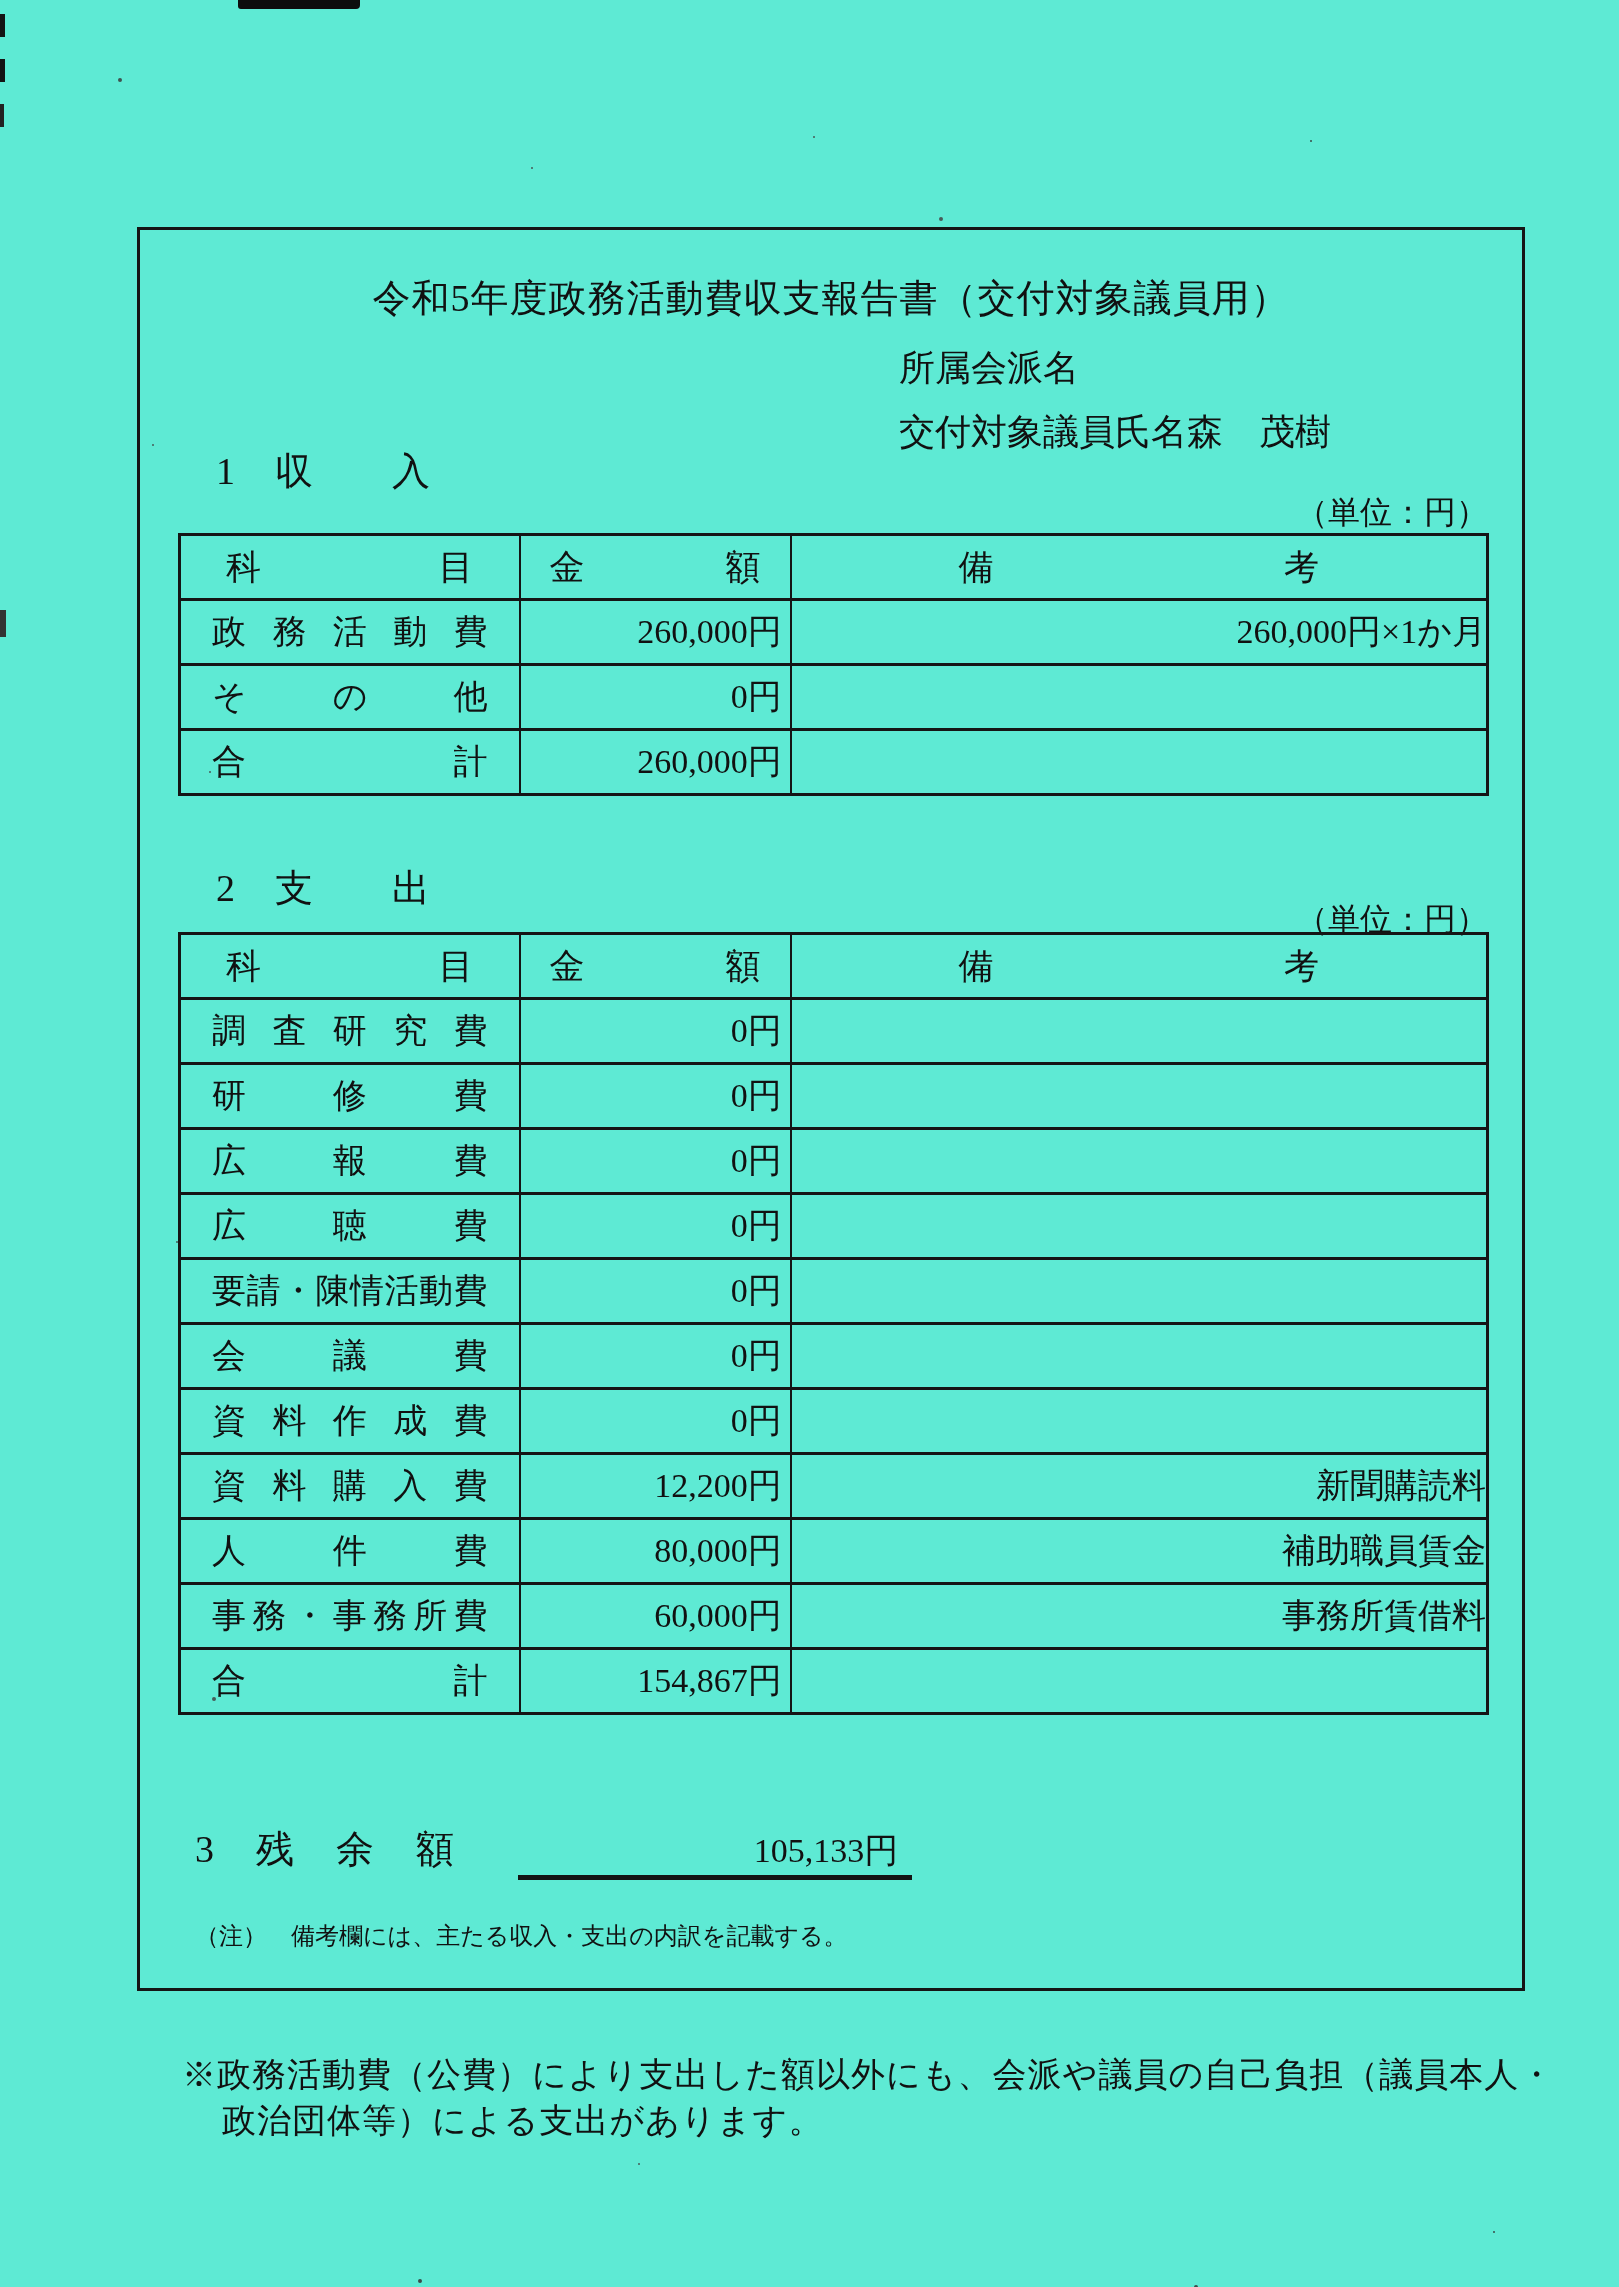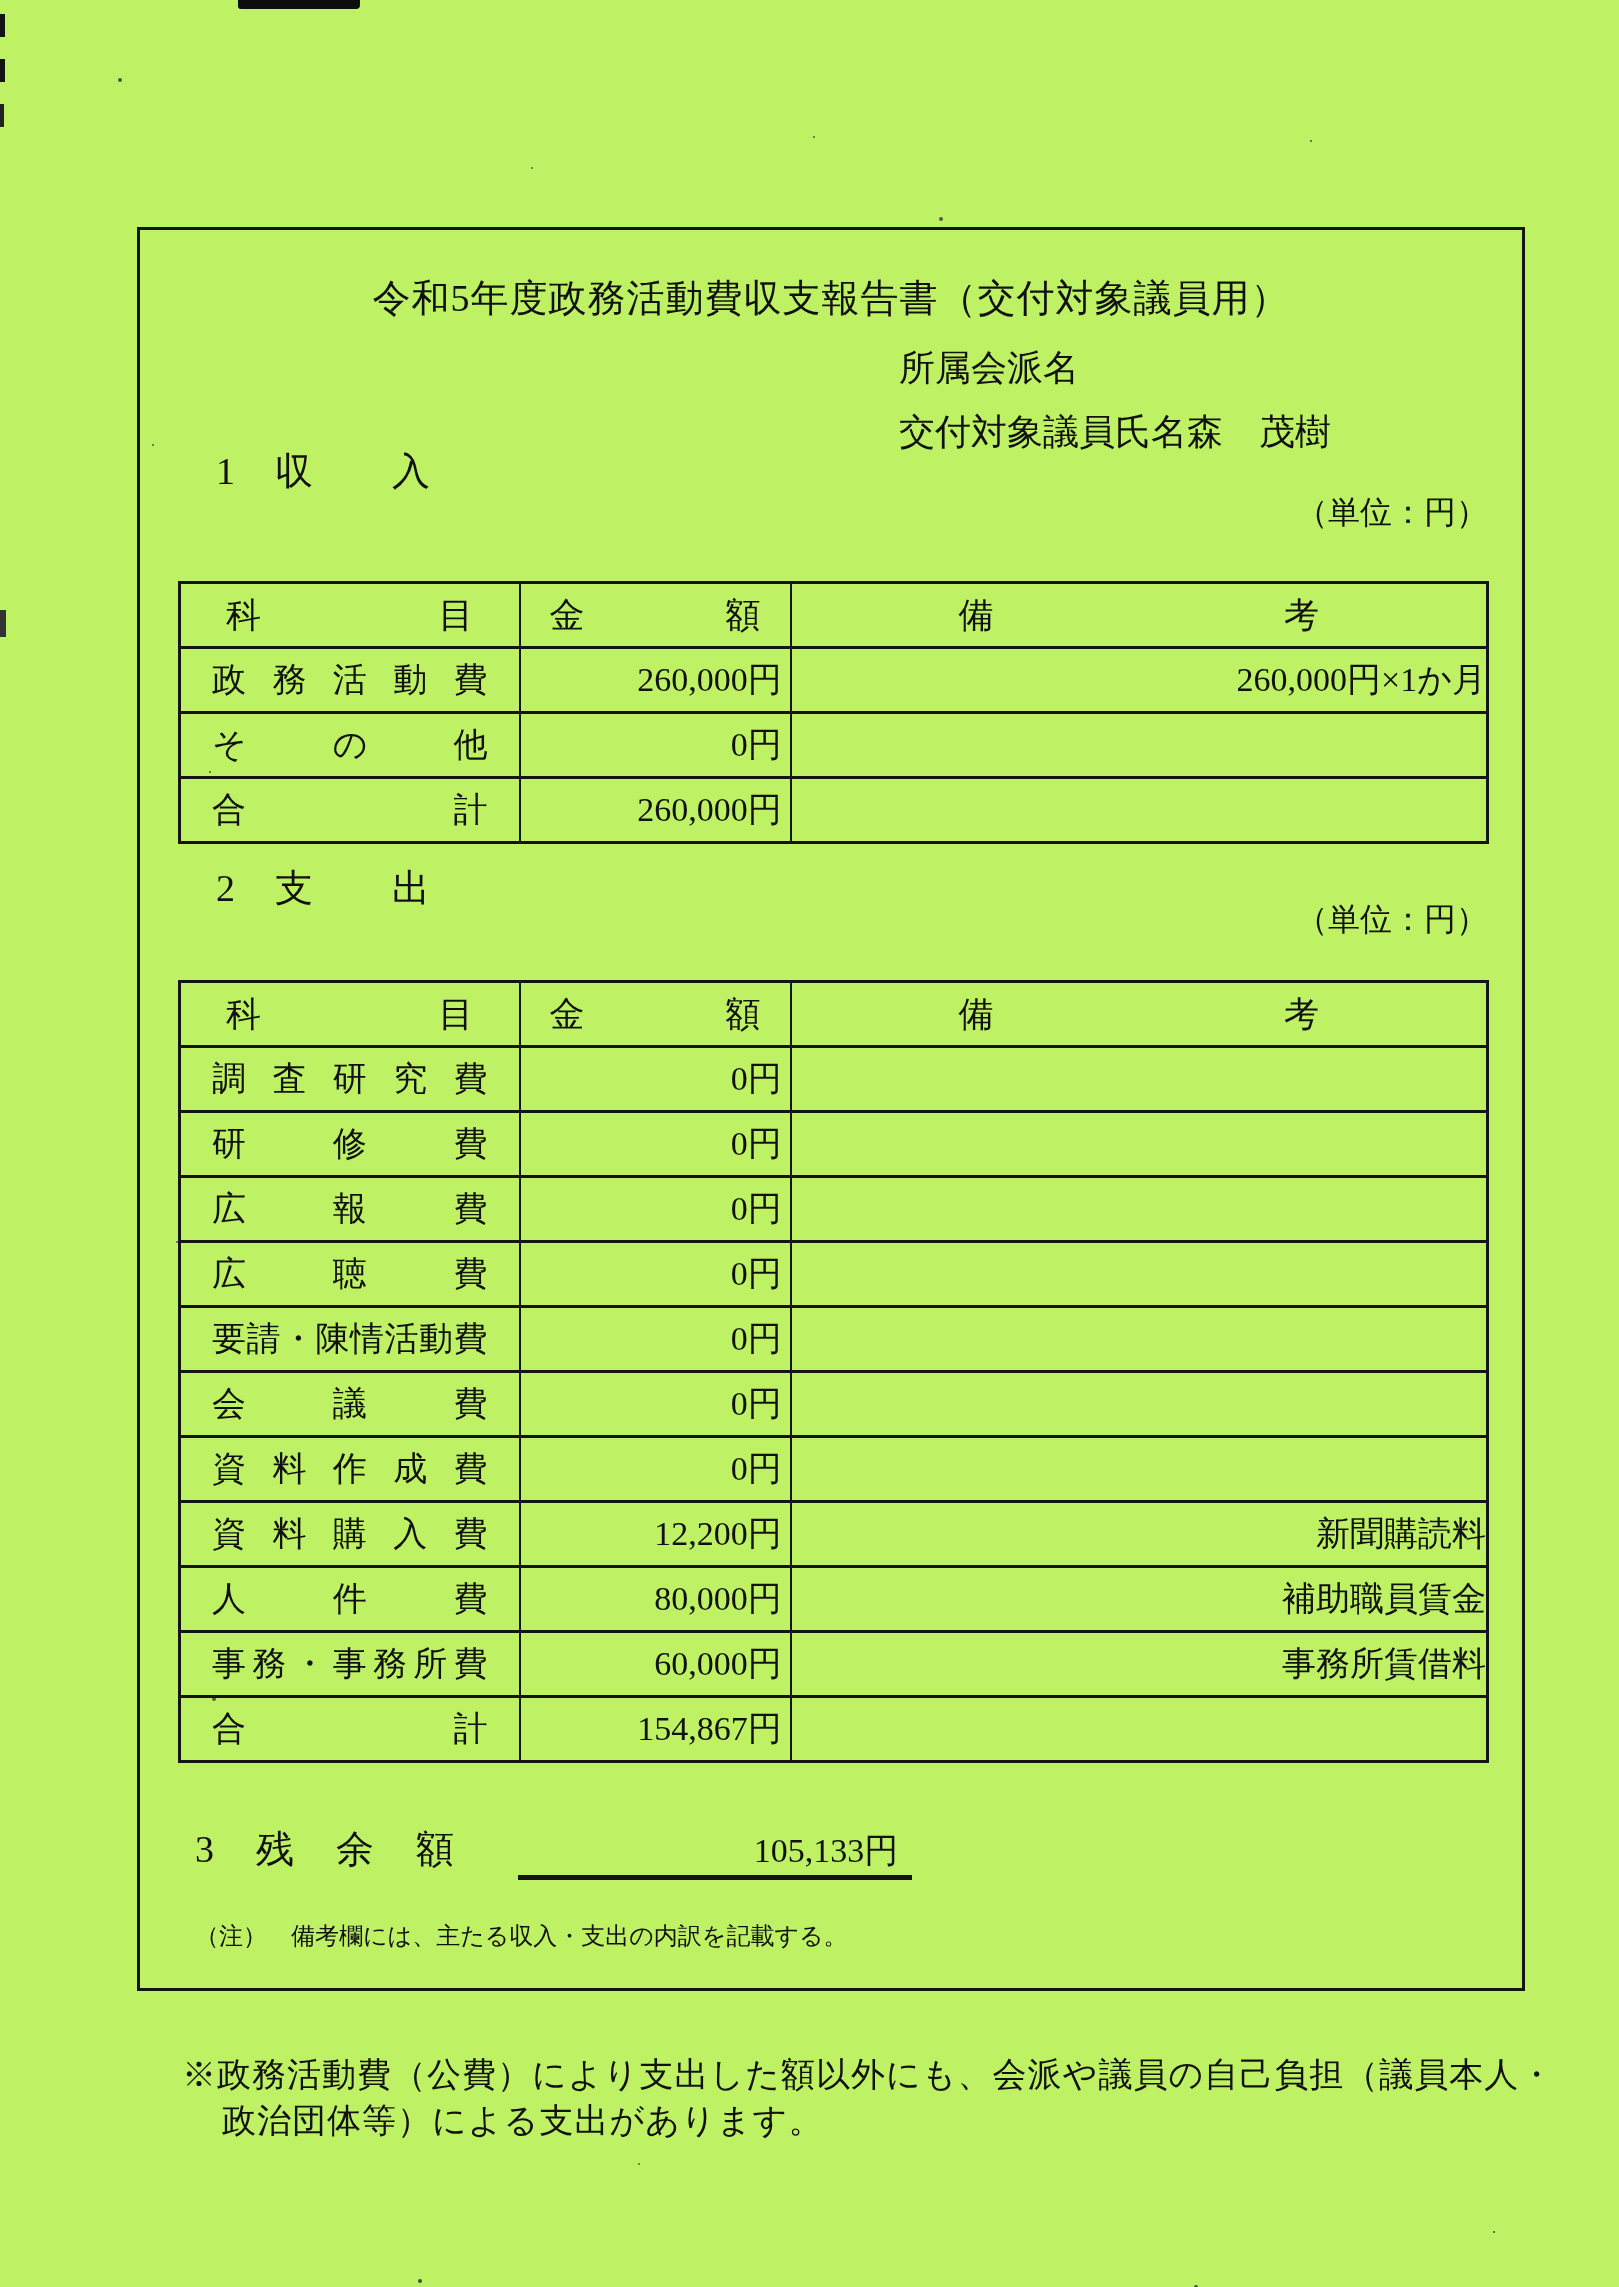--- a/index.html
+++ b/index.html
@@ -1,19 +1,19 @@
 <!DOCTYPE html>
 <html><head>
 <meta charset="utf-8">
 <style>
   html,body{margin:0;padding:0;background:#e8e8e8;}
   .page{
     position:relative;
     width:1619px;height:2288px;
-    background:#bef264;
+    background:#5eead4;
     overflow:hidden;
     font-family:"Liberation Serif","DejaVu Serif",serif;
     color:#111;
   }
   
   .top-smudge{
     position:absolute;left:238px;top:0;width:122px;height:8.8px;
     background:#0d0d0d;border-radius:0 0 3.9px 2.9px;
   }
   .edge-marks{
@@ -47,21 +47,20 @@
   .h-income{left:76px;top:216px;}
   .h-expense{left:76px;top:633px;}
   .unit{font-size:32px;white-space:nowrap;}
   .u-income{right:34px;top:261px;}
   .u-expense{right:34px;top:668px;}
   
   table.tbl{
     border-collapse:collapse;table-layout:fixed;
     width:1308px;left:38px;
     border:3.9px solid #151515;
-    margin-top:48px;
   }
   .t-income{top:303px;}
   .t-expense{top:702px;}
   .tbl th,.tbl td{
     border:2.9px solid #151515;border-top-width:3.9px;border-bottom-width:3.9px;
     height:65px;padding:0;font-weight:normal;font-size:34px;
     overflow:hidden;white-space:nowrap;box-sizing:border-box;
   }
   .col-subject{width:340px;}
   .col-amount{width:271px;}

